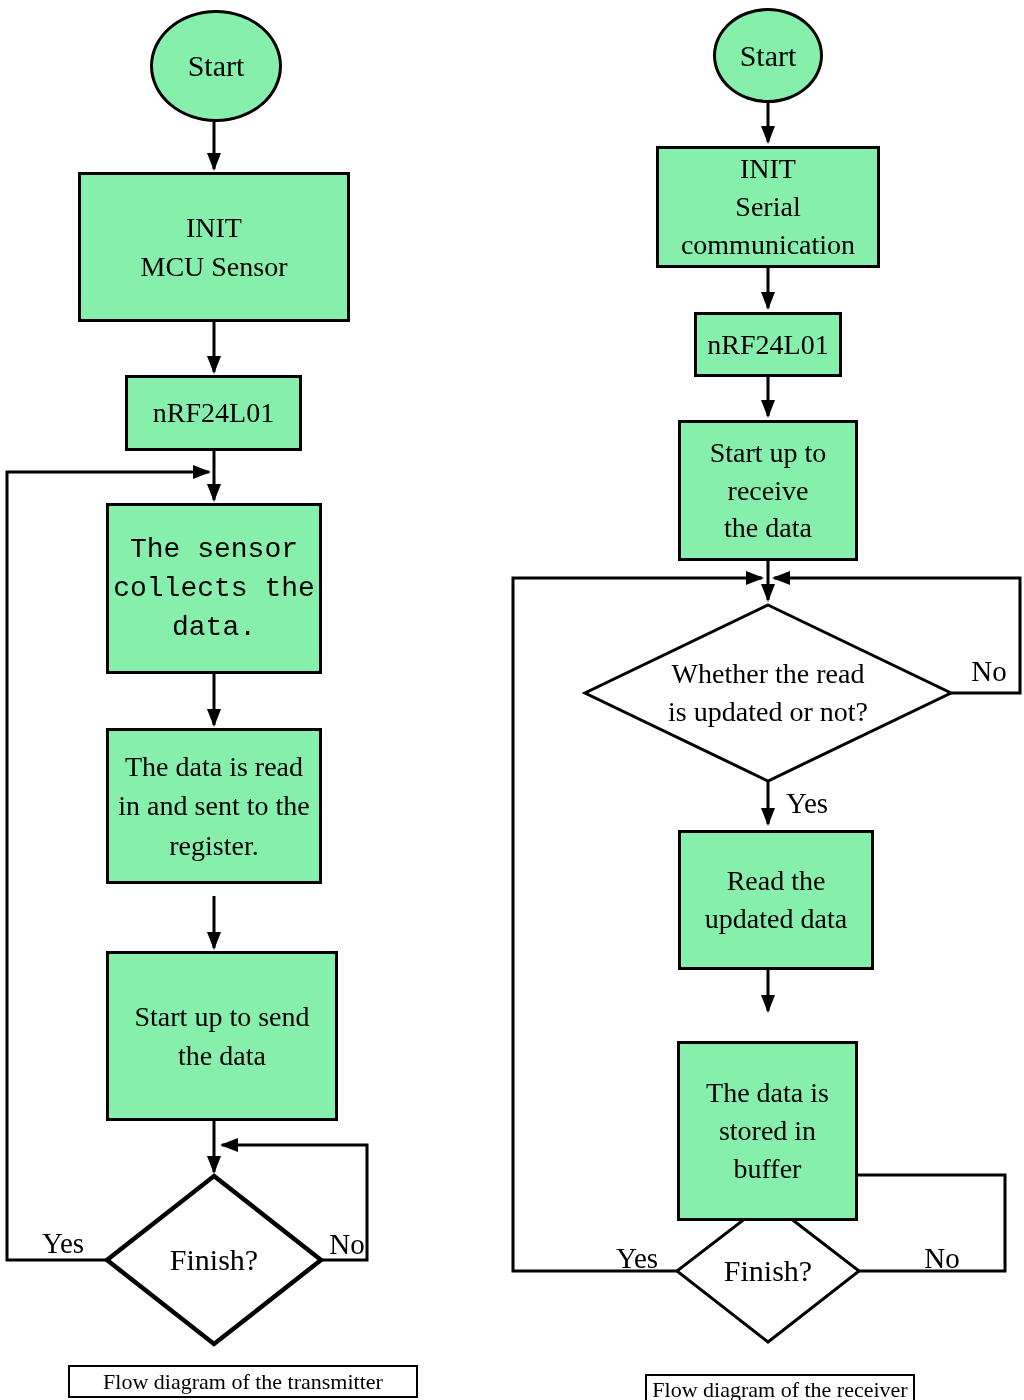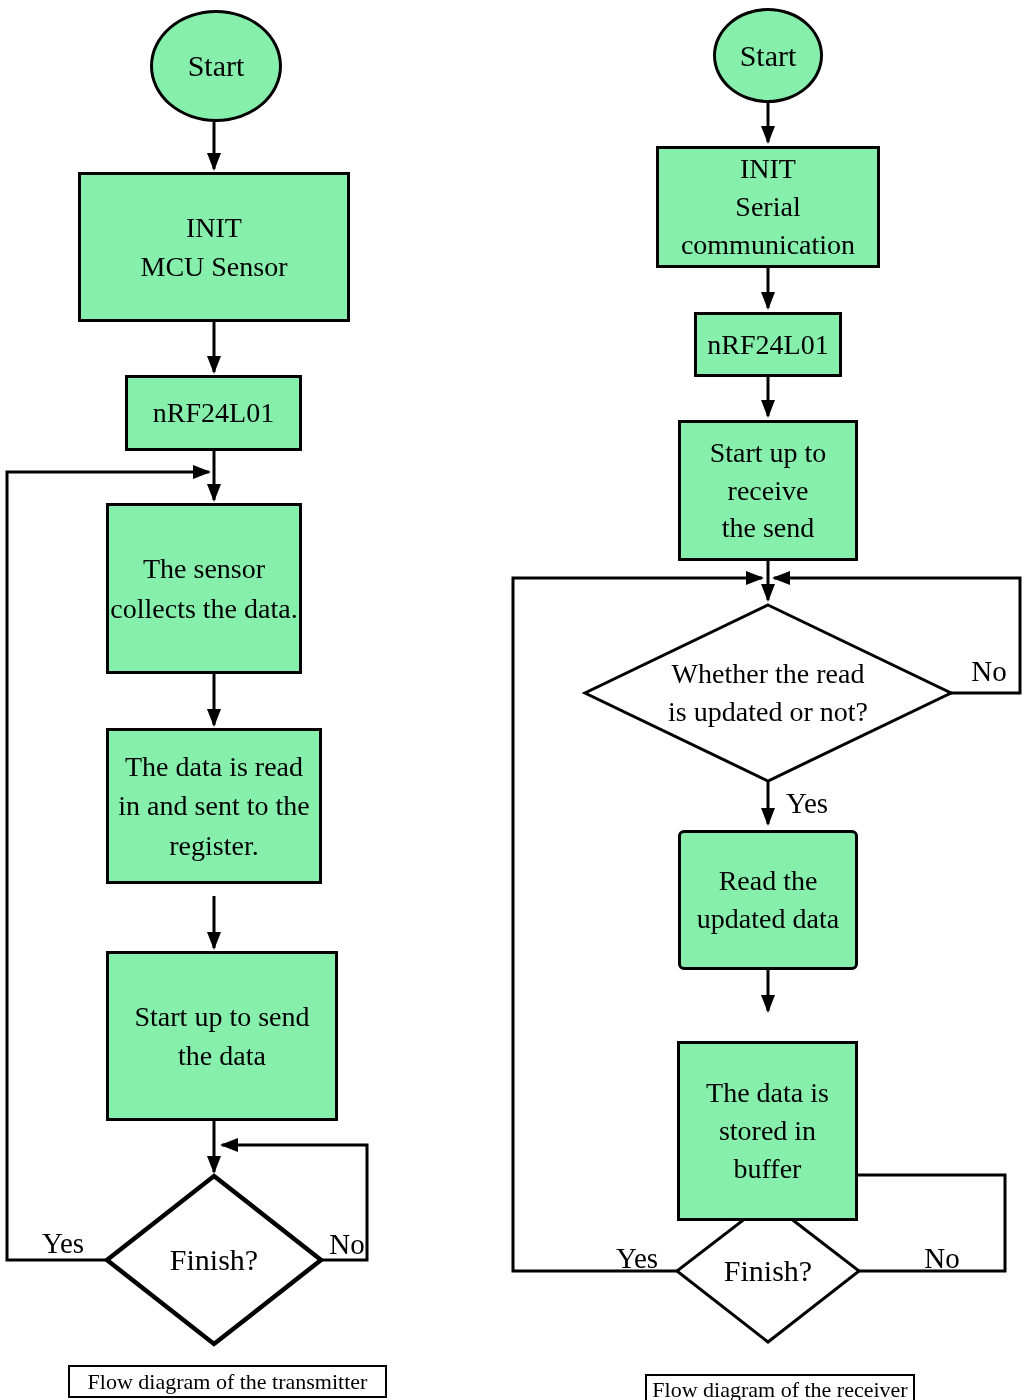--- a/index.html
+++ b/index.html
@@ -96,21 +96,21 @@
 
   <div class="node" style="left:78px;top:172px;width:272px;height:150px;">
     <span>INIT
 MCU Sensor</span>
   </div>
 
   <div class="node" style="left:125px;top:375px;width:177px;height:76px;">
     <span>nRF24L01</span>
   </div>
 
-  <div class="node" style="left:106px;top:503px;width:196px;height:171px;">
+  <div class="node" style="left:106px;top:503px;width:216px;height:171px;font-family:Liberation Mono, monospace;">
     <span>The sensor
 collects the data.</span>
   </div>
 
   <div class="node" style="left:106px;top:728px;width:216px;height:156px;">
     <span>The data is read
 in and sent to the
 register.</span>
   </div>
 
@@ -123,57 +123,57 @@
     <span>Finish?</span>
   </div>
 
   <div class="elabel" style="left:31px;top:1228px;width:64px;height:30px;">
     <span>Yes</span>
   </div>
   <div class="elabel" style="left:315px;top:1229px;width:64px;height:30px;">
     <span>No</span>
   </div>
 
-  <div class="caption" style="left:68px;top:1365px;width:319px;height:33px;text-align:right;">
+  <div class="caption" style="left:68px;top:1365px;width:350px;height:33px;text-align:right;">
     <span>Flow diagram of the transmitter</span>
   </div>
 
   <div class="node ellipse" style="left:713px;top:8px;width:110px;height:95px;">
     <span>Start</span>
   </div>
 
   <div class="node" style="left:656px;top:146px;width:224px;height:122px;line-height:1.35;">
     <span>INIT
 Serial
 communication</span>
   </div>
 
   <div class="node" style="left:694px;top:312px;width:148px;height:65px;">
     <span>nRF24L01</span>
   </div>
 
   <div class="node" style="left:678px;top:420px;width:180px;height:141px;line-height:1.35;">
     <span>Start up to
 receive
-the send</span>
+the data</span>
   </div>
 
   <div class="dtext" style="left:585px;top:605px;width:366px;height:176px;font-size:28px;">
     <span>Whether the read
 is updated or not?</span>
   </div>
 
   <div class="elabel" style="left:957px;top:656px;width:64px;height:30px;">
     <span>No</span>
   </div>
   <div class="elabel" style="left:775px;top:788px;width:64px;height:30px;">
     <span>Yes</span>
   </div>
 
-  <div class="node" style="left:678px;top:830px;width:180px;height:140px;line-height:1.35;border-radius:6px;">
+  <div class="node" style="left:678px;top:830px;width:196px;height:140px;line-height:1.35;">
     <span>Read the
 updated data</span>
   </div>
 
   <div class="node" style="left:677px;top:1041px;width:181px;height:180px;line-height:1.35;">
     <span>The data is
 stored in
 buffer</span>
   </div>
 

